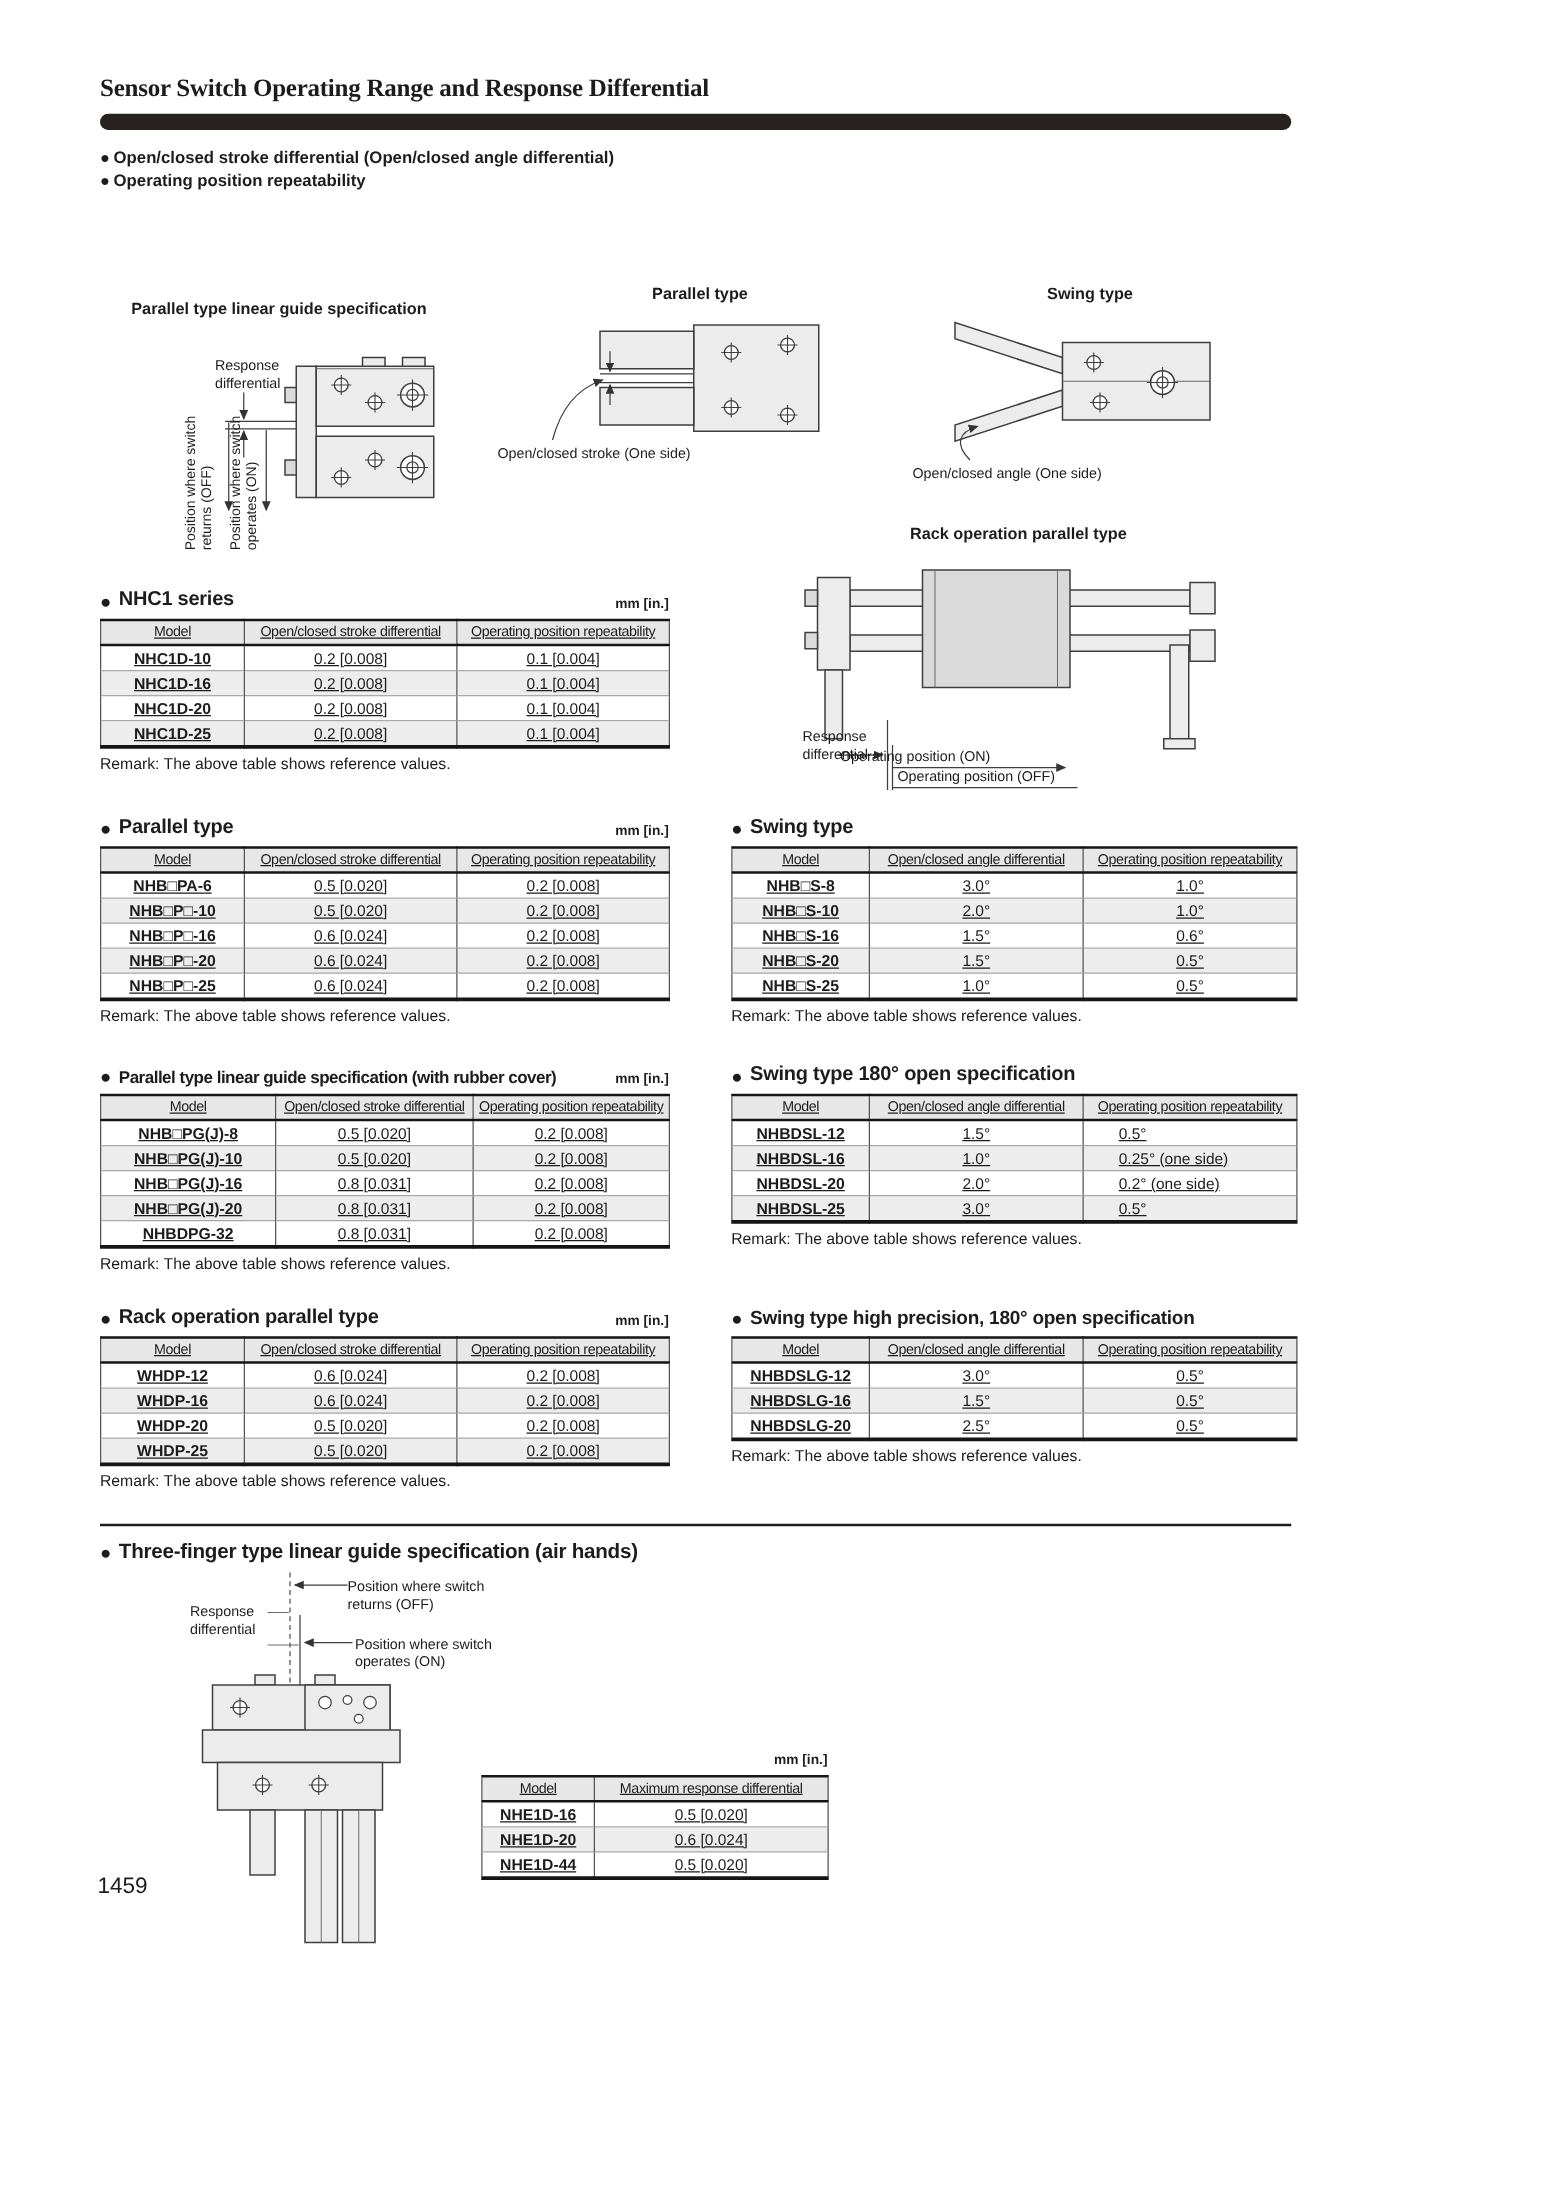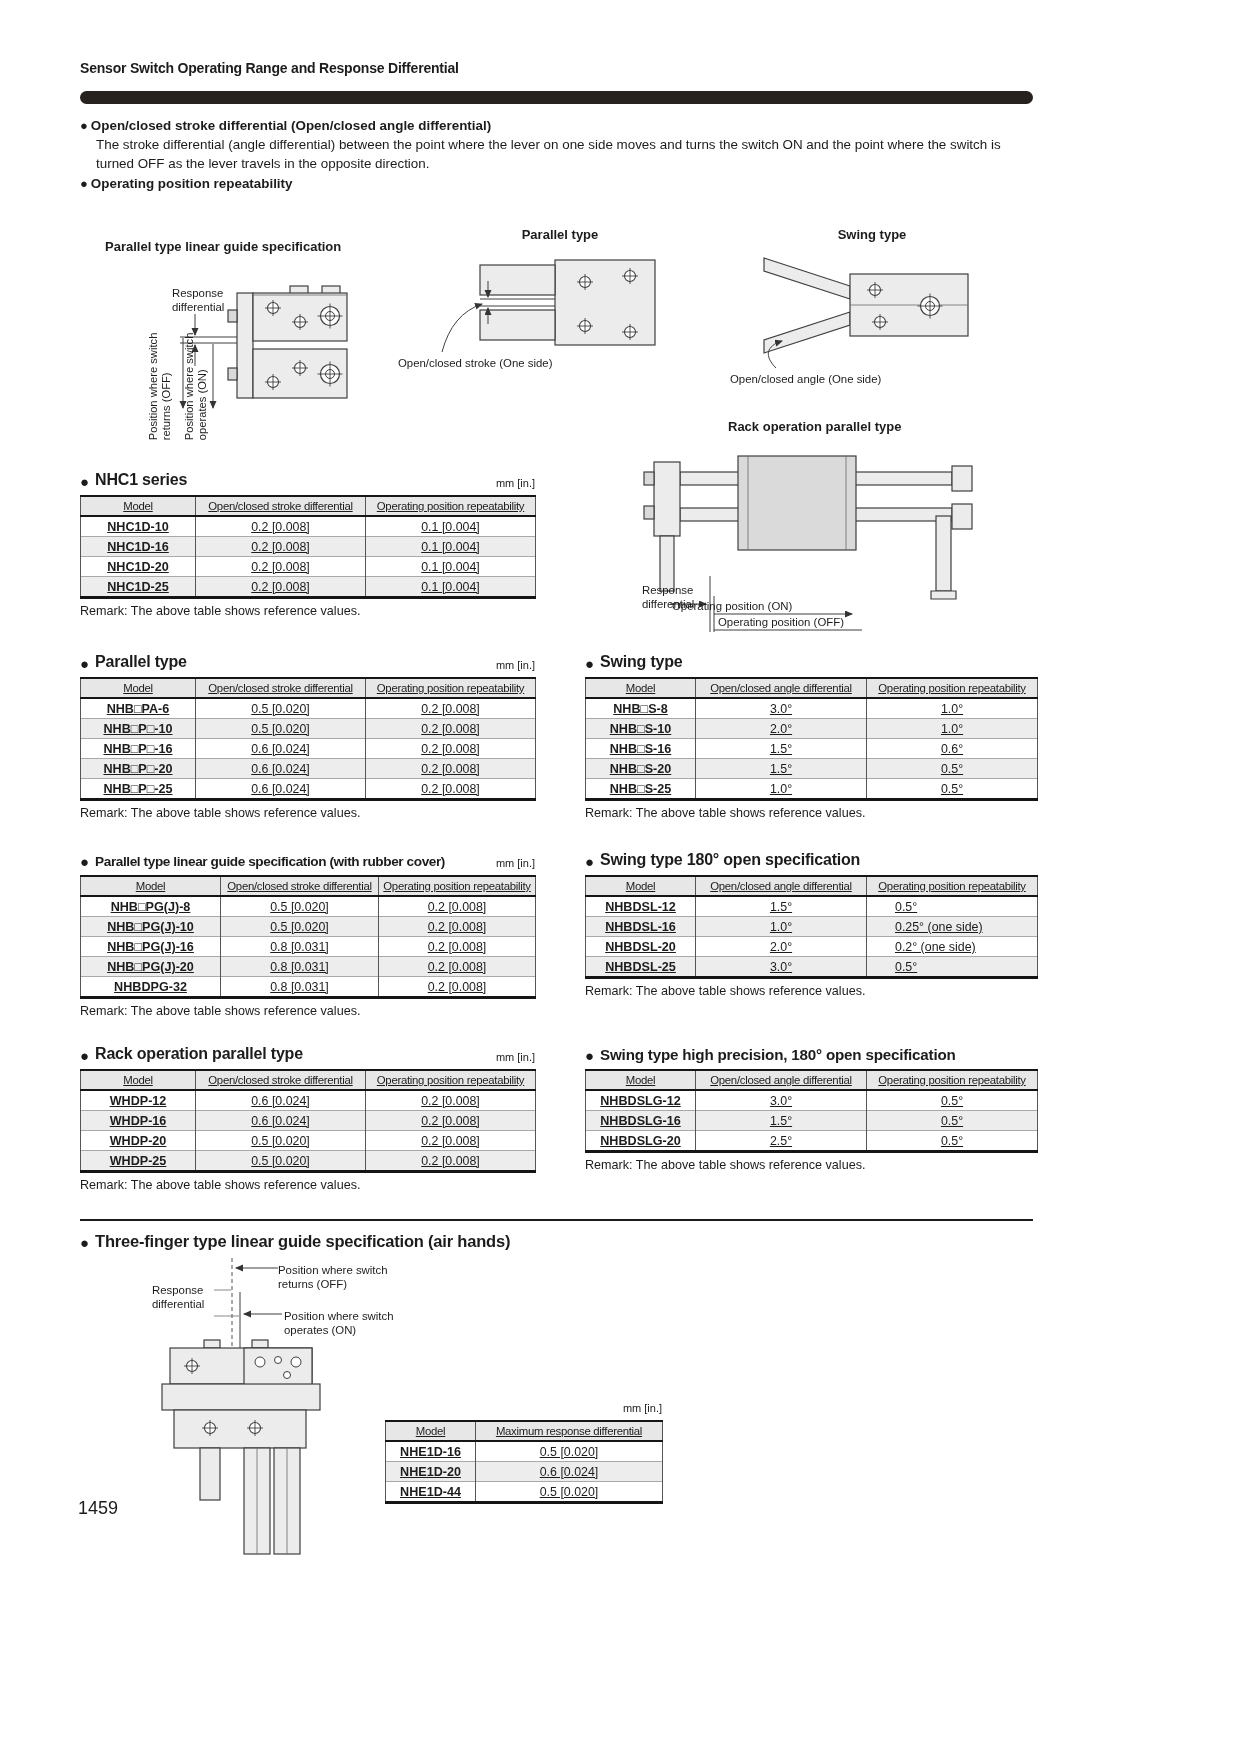--- a/index.html
+++ b/index.html
@@ -1,38 +1,38 @@
 <!DOCTYPE html>
 <html><head>
 <meta charset="utf-8">
 <style>
   html,body{margin:0;padding:0;background:#9b9b9b;}
   .page{position:relative;width:1240px;height:1754px;background:#ffffff;margin:0 auto;
         font-family:"Liberation Sans","DejaVu Sans",sans-serif;color:#1c1c1c;overflow:hidden;}
   .abs{position:absolute;}
 
-  .doc-title{left:80px;top:60px;font-size:14px;font-weight:bold;letter-spacing:-0.2px;}
+  .doc-title{left:80px;top:60px;font-size:20px;font-weight:bold;letter-spacing:-0.2px;font-family:Liberation Serif, serif;}
   .title-bar{left:80px;top:91px;width:953px;height:13px;background:#27221f;border-radius:7px;}
 
   .intro{left:80px;top:116px;width:958px;font-size:13.4px;line-height:1.42;}
   .bullet-line{display:flex;align-items:baseline;gap:3px;font-weight:bold;font-size:13.4px;}
   .bullet-dot{font-size:13px;}
   .bullet-body{padding-left:16px;}
 
   .diag-heading{font-size:13px;font-weight:bold;}
   .dlabel{position:absolute;font-size:11.4px;line-height:1.22;color:#1c1c1c;}
   .nowrap{white-space:nowrap;}
   .vlabel{position:absolute;width:112px;font-size:11.2px;line-height:1.18;transform:rotate(-90deg);}
 
   .spec{position:absolute;}
   .sec-head{display:flex;align-items:flex-end;gap:6px;margin-bottom:6px;min-height:19px;}
   .bullet{font-size:15px;line-height:1;}
   .sec-title{font-weight:bold;font-size:16px;letter-spacing:-0.2px;line-height:1.05;}
   .sec-title.small{font-size:13.6px;letter-spacing:-0.4px;}
-  .unit{margin-left:auto;font-size:11px;align-self:flex-end;}
+  .unit{margin-left:auto;font-size:11px;align-self:flex-end;font-weight:bold;}
 
   .spec-table{border-collapse:collapse;width:100%;table-layout:fixed;font-size:12.4px;color:#1c1c1c;
               border-bottom:3px solid #151515;text-decoration:underline;}
   .spec-table th{background:#e7e7e7;font-weight:normal;font-size:11.4px;letter-spacing:-0.3px;
                  padding:3px 1px;border-left:1px solid #555;border-right:1px solid #555;}
   .spec-table thead tr{border-top:2.5px solid #151515;border-bottom:2px solid #151515;}
   .spec-table td{padding:2.5px 1px;text-align:center;border-left:1px solid #555;border-right:1px solid #555;
                  border-top:1px solid #a9a9a9;}
   .spec-table tbody tr:first-child td{border-top:none;}
   .spec-table td:first-child{font-weight:bold;font-size:12.6px;margin-left:36px;}
@@ -74,21 +74,20 @@
   </svg>
 
   <div class="abs doc-title">Sensor Switch Operating Range and Response Differential</div>
   <div class="abs title-bar"></div>
 
   <div class="abs intro">
     <div class="bullet-line">
       <span class="bullet-dot">●</span>
       <span>Open/closed stroke differential (Open/closed angle differential)</span>
     </div>
-    <div class="bullet-body">The stroke differential (angle differential) between the point where the lever on one side moves and turns the switch ON and the point where the switch is turned OFF as the lever travels in the opposite direction.</div>
     <div class="bullet-line">
       <span class="bullet-dot">●</span>
       <span>Operating position repeatability</span>
     </div>
   </div>
 
   <div class="abs diag-heading" style="left:105px;top:239px;">Parallel type linear guide specification</div>
   <div class="abs diag-heading" style="left:455px;top:227px;width:210px;text-align:center;">Parallel type</div>
   <div class="abs diag-heading" style="left:797px;top:227px;width:150px;text-align:center;">Swing type</div>
   <div class="abs diag-heading" style="left:728px;top:419px;">Rack operation parallel type</div>

